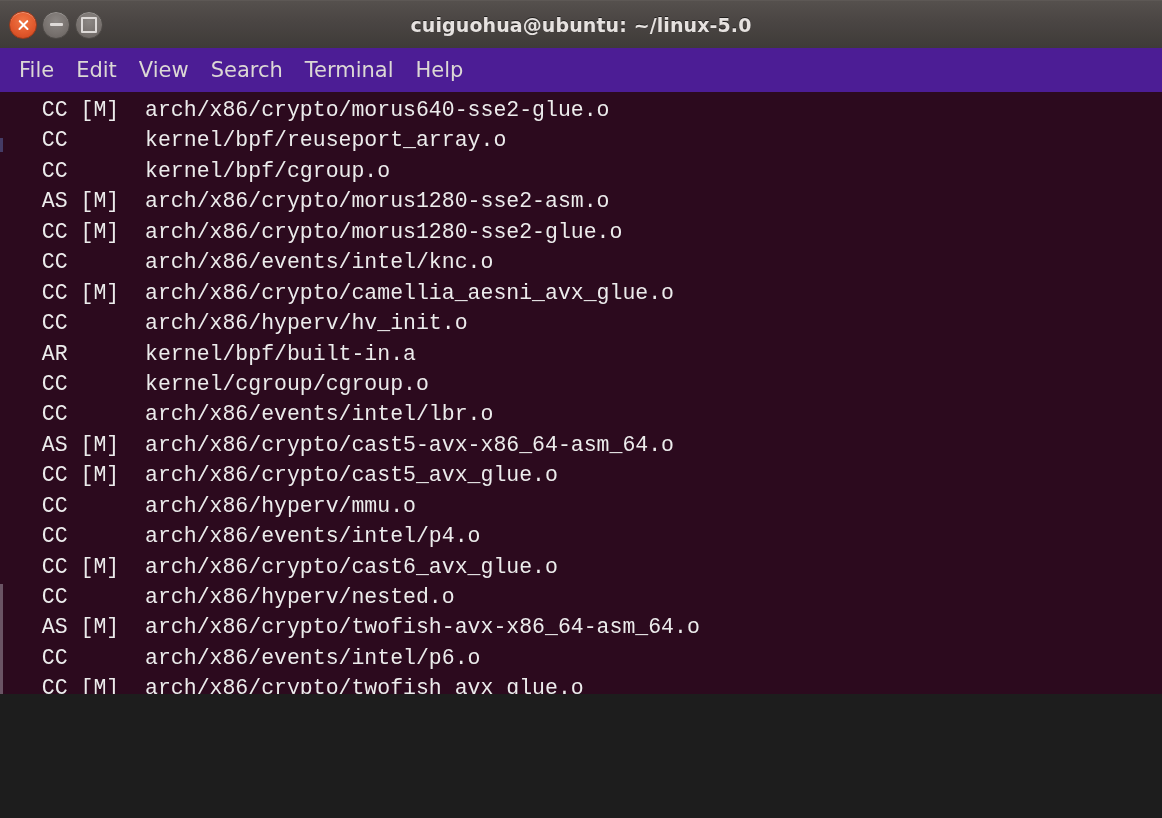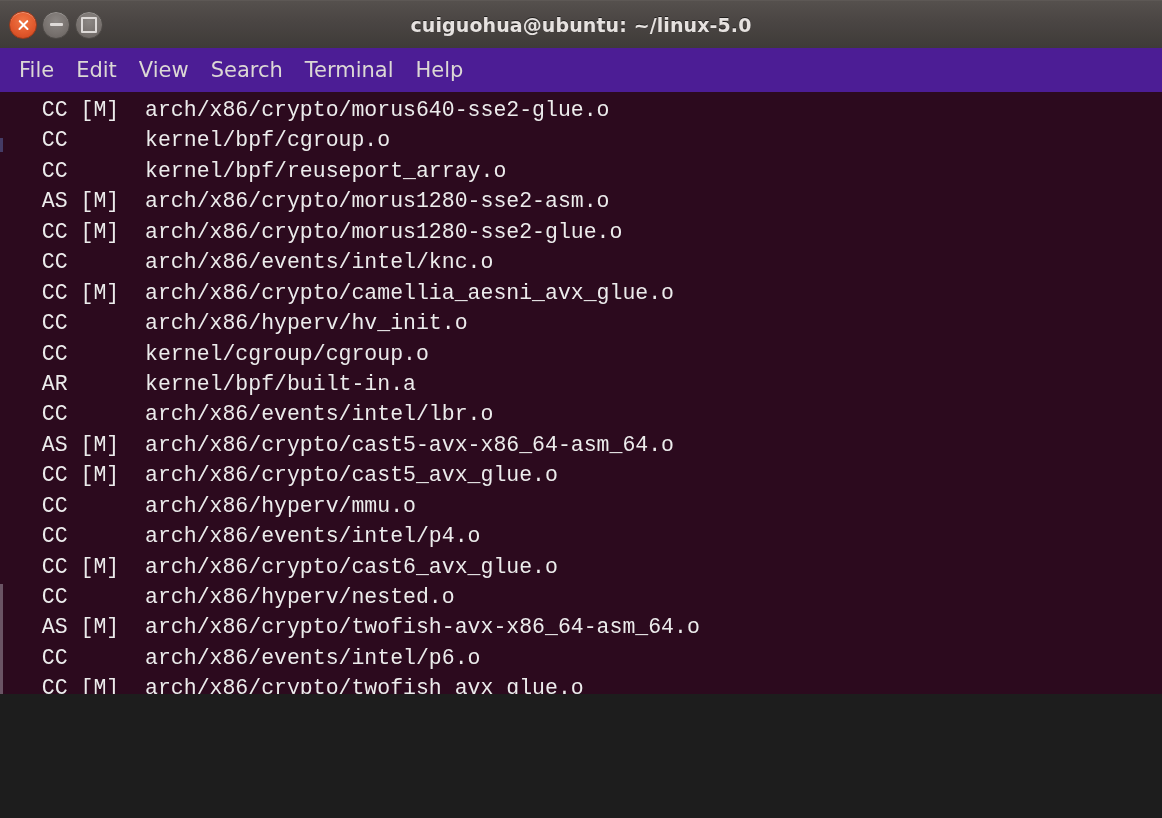--- a/index.html
+++ b/index.html
@@ -175,29 +175,29 @@
     <div class="menu-item">Search</div>
     <div class="menu-item">Terminal</div>
     <div class="menu-item">Help</div>
   </div>
 
   <div class="term">
     <div class="edge-mark a"></div>
     <div class="edge-mark b"></div>
     <div class="term-inner" id="term-lines">
         <div class="line">  CC [M]  arch/x86/crypto/morus640-sse2-glue.o</div>
+        <div class="line">  CC      kernel/bpf/reuseport_array.o</div>
         <div class="line">  CC      kernel/bpf/cgroup.o</div>
-        <div class="line">  CC      kernel/bpf/reuseport_array.o</div>
         <div class="line">  AS [M]  arch/x86/crypto/morus1280-sse2-asm.o</div>
         <div class="line">  CC [M]  arch/x86/crypto/morus1280-sse2-glue.o</div>
         <div class="line">  CC      arch/x86/events/intel/knc.o</div>
         <div class="line">  CC [M]  arch/x86/crypto/camellia_aesni_avx_glue.o</div>
         <div class="line">  CC      arch/x86/hyperv/hv_init.o</div>
+        <div class="line">  AR      kernel/bpf/built-in.a</div>
         <div class="line">  CC      kernel/cgroup/cgroup.o</div>
-        <div class="line">  AR      kernel/bpf/built-in.a</div>
         <div class="line">  CC      arch/x86/events/intel/lbr.o</div>
         <div class="line">  AS [M]  arch/x86/crypto/cast5-avx-x86_64-asm_64.o</div>
         <div class="line">  CC [M]  arch/x86/crypto/cast5_avx_glue.o</div>
         <div class="line">  CC      arch/x86/hyperv/mmu.o</div>
         <div class="line">  CC      arch/x86/events/intel/p4.o</div>
         <div class="line">  CC [M]  arch/x86/crypto/cast6_avx_glue.o</div>
         <div class="line">  CC      arch/x86/hyperv/nested.o</div>
         <div class="line">  AS [M]  arch/x86/crypto/twofish-avx-x86_64-asm_64.o</div>
         <div class="line">  CC      arch/x86/events/intel/p6.o</div>
         <div class="line">  CC [M]  arch/x86/crypto/twofish_avx_glue.o</div>

